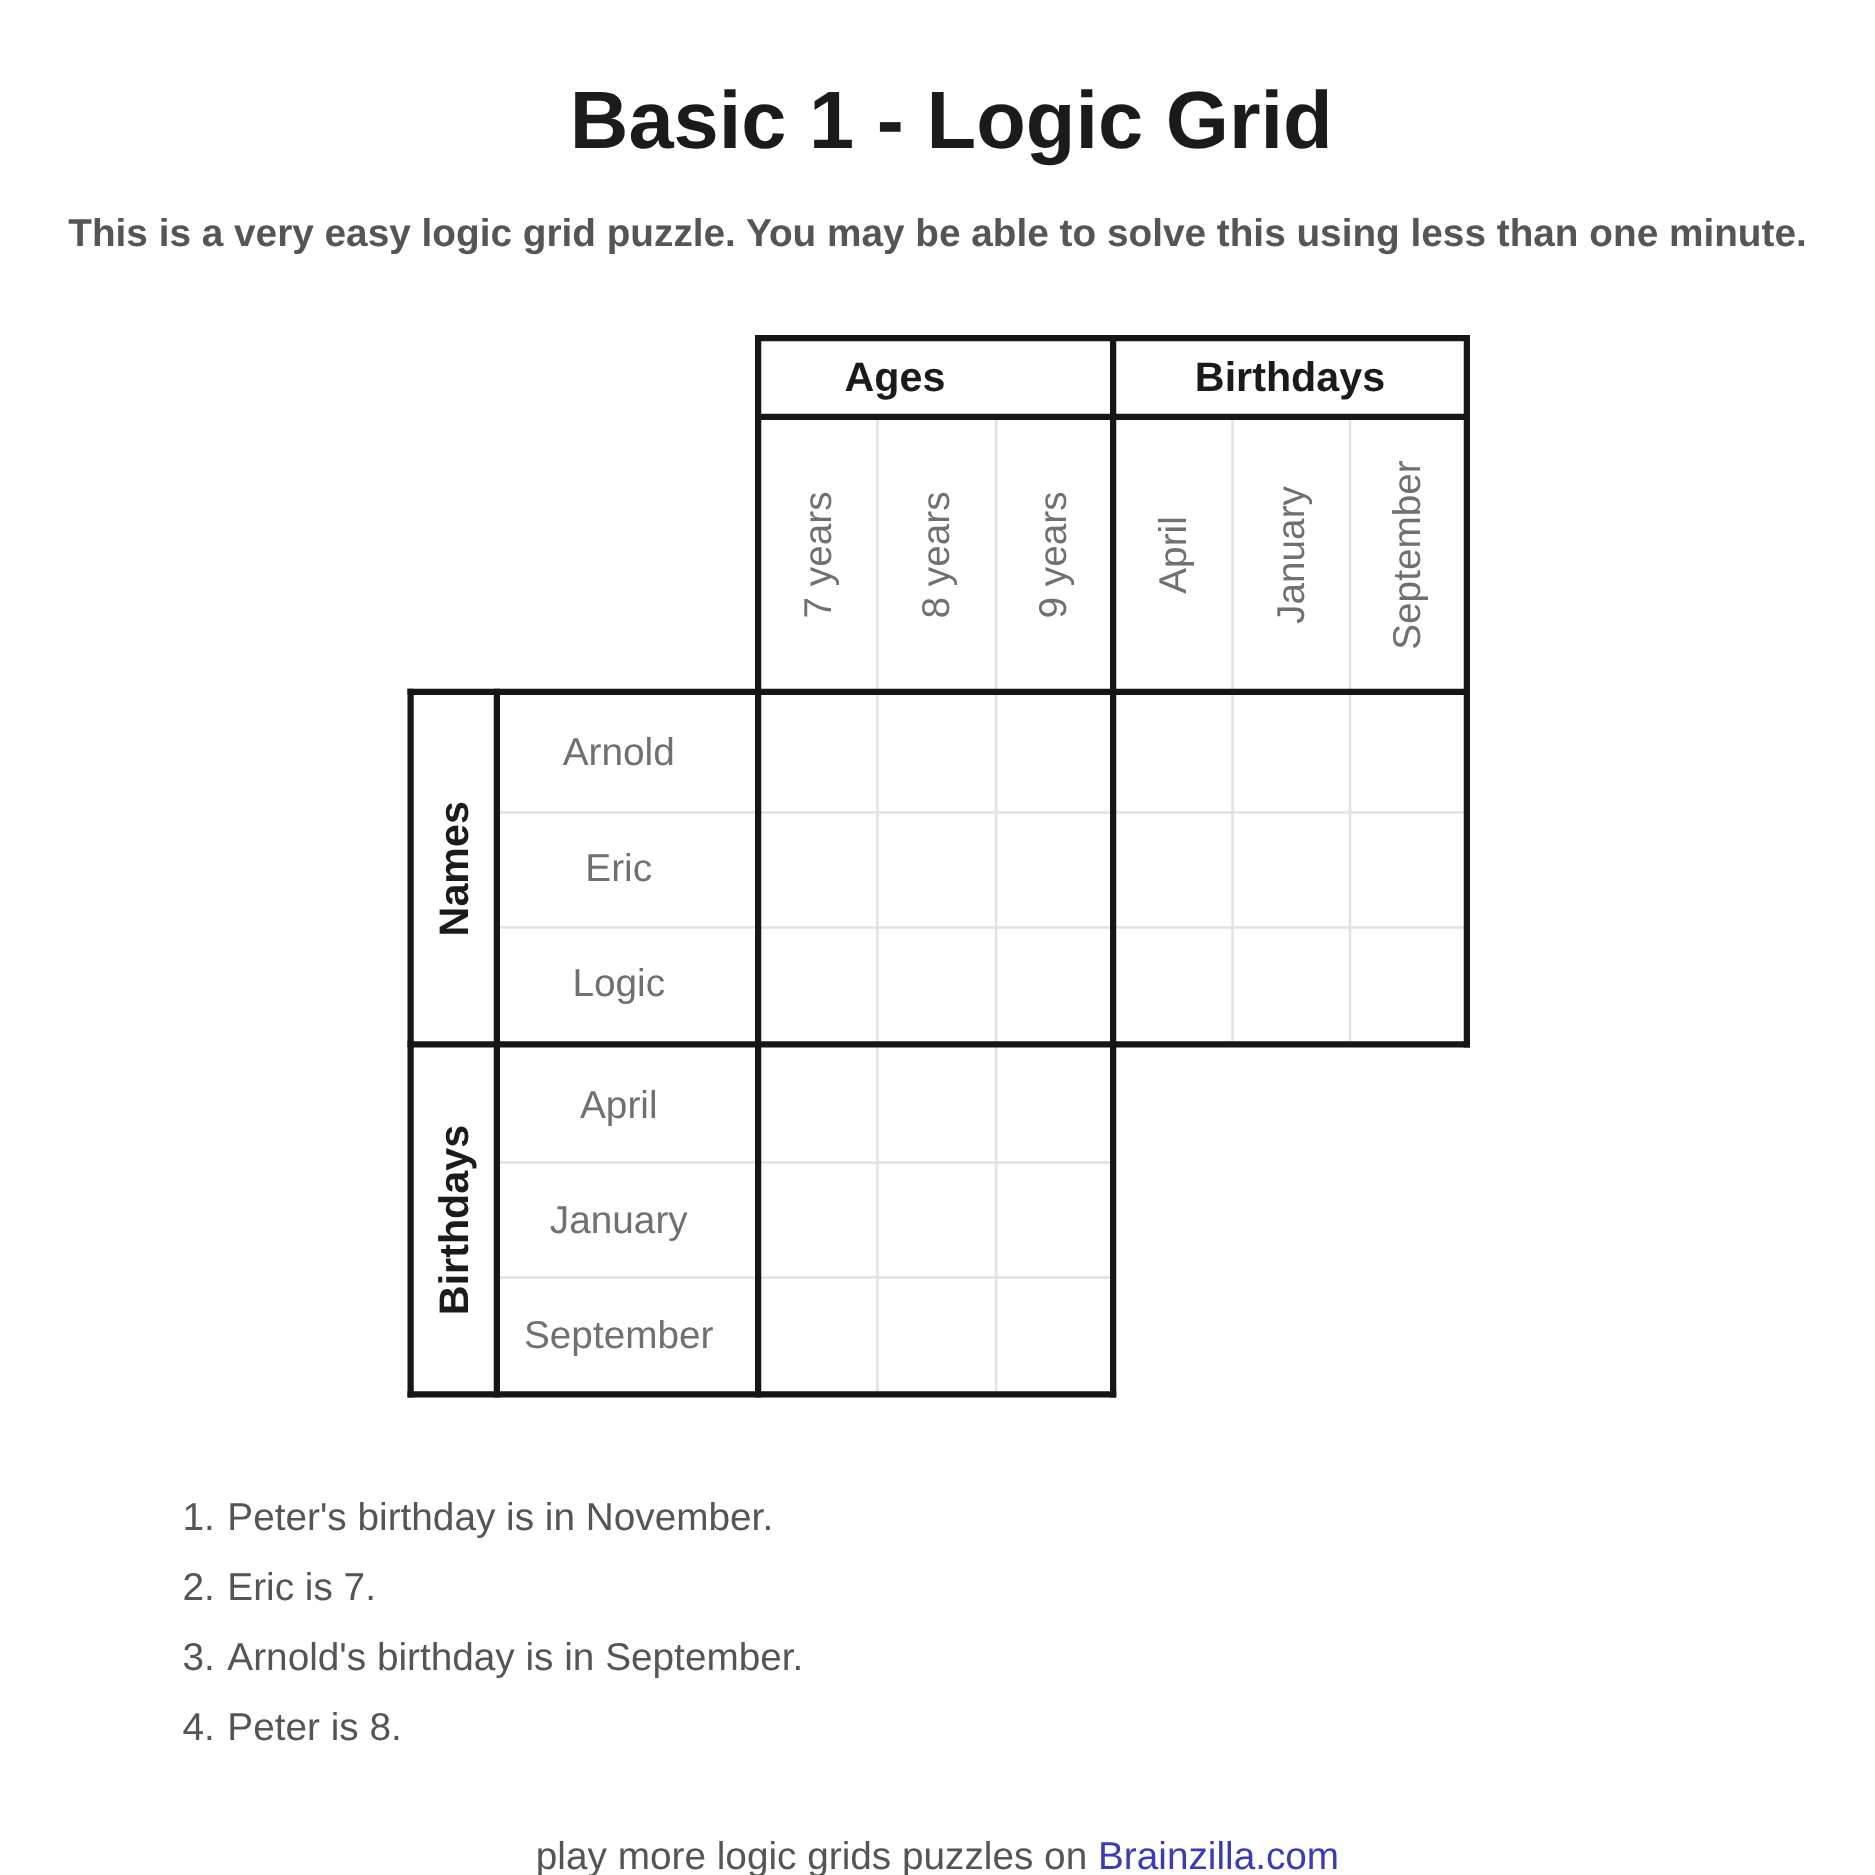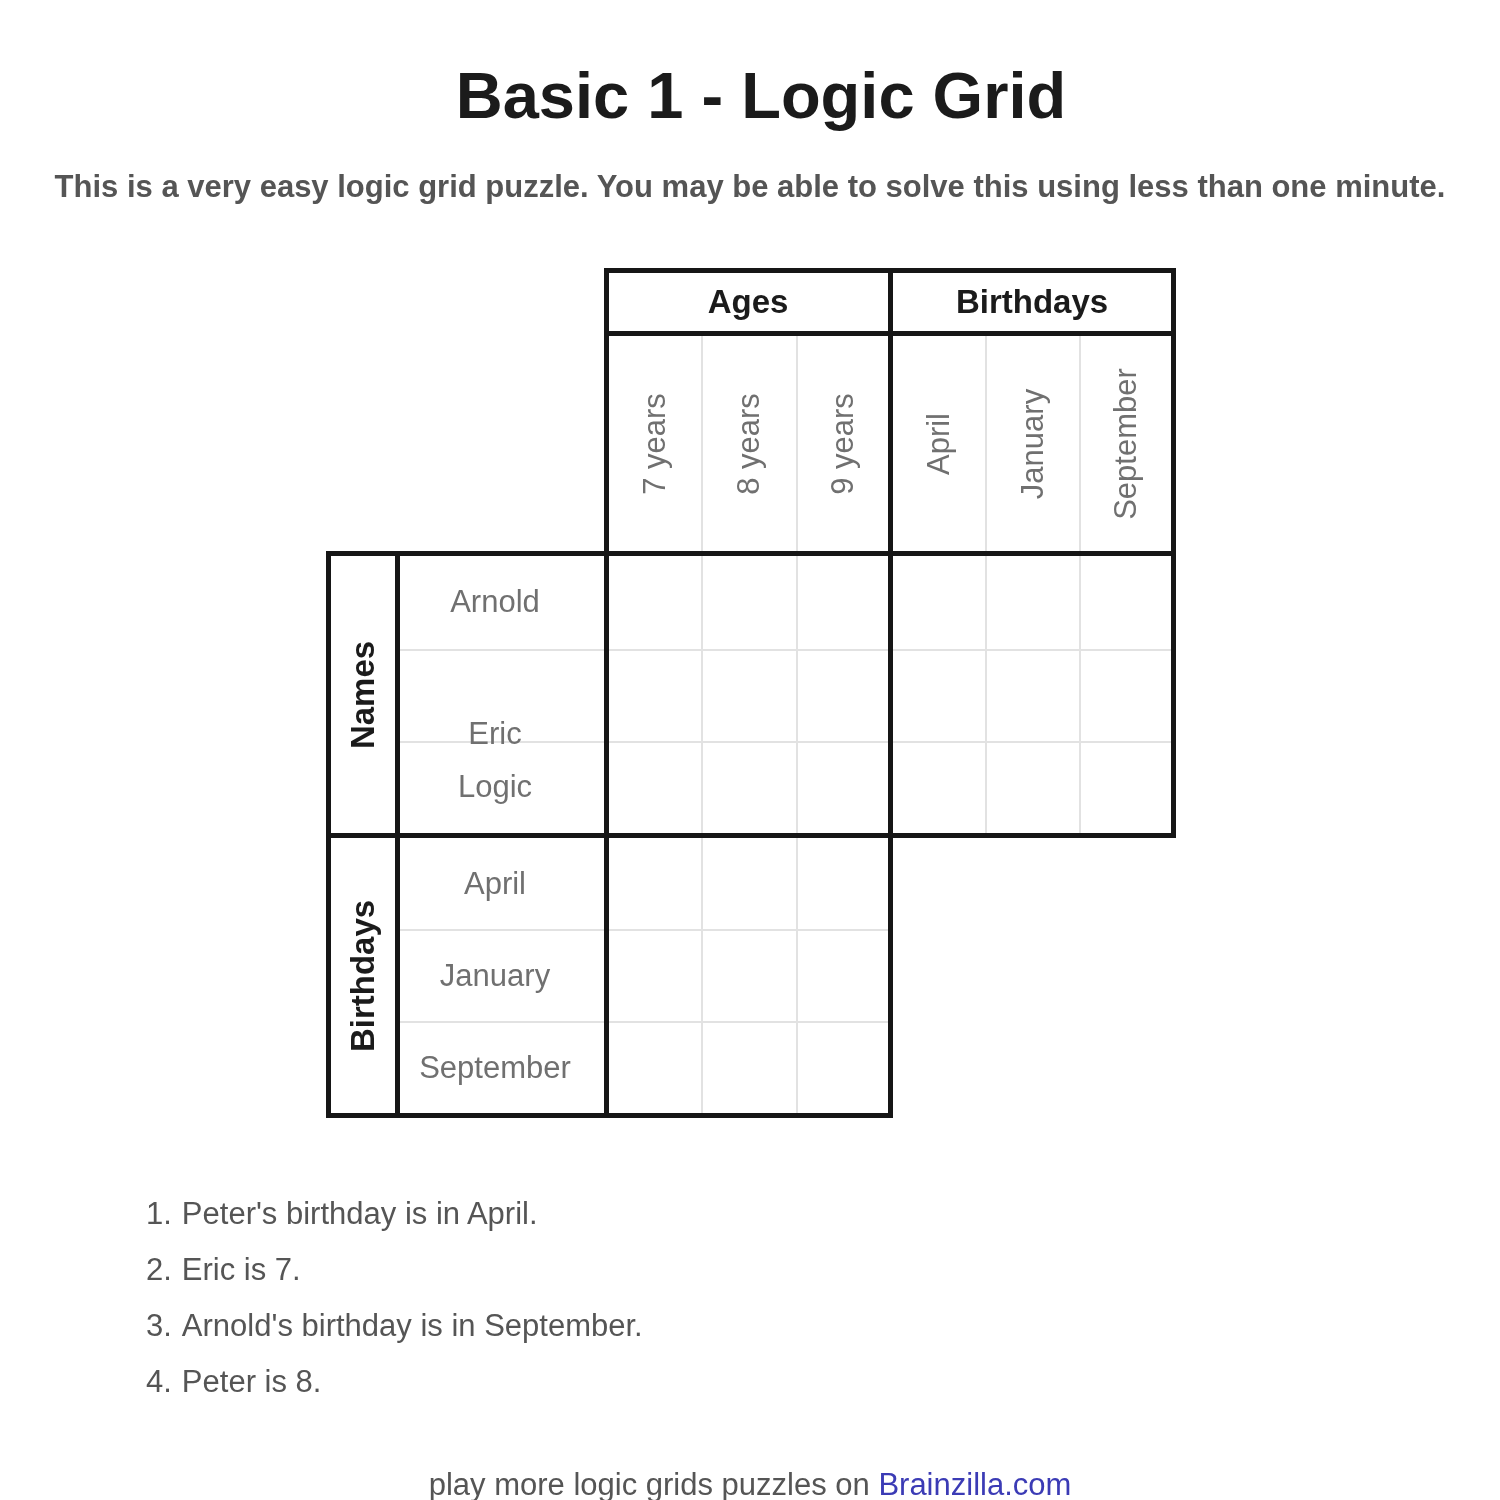--- a/index.html
+++ b/index.html
@@ -60,35 +60,35 @@
     <div class="tl" style="left:604px;top:331px;width:572px;height:5px"></div>
     <div class="tl" style="left:326px;top:551px;width:850px;height:5px"></div>
     <div class="tl" style="left:326px;top:833px;width:850px;height:5px"></div>
     <div class="tl" style="left:326px;top:1113px;width:567px;height:5px"></div>
     <div class="tl" style="left:326px;top:551px;width:5px;height:567px"></div>
     <div class="tl" style="left:395px;top:551px;width:5px;height:567px"></div>
     <div class="tl" style="left:604px;top:268px;width:5px;height:850px"></div>
     <div class="tl" style="left:888px;top:268px;width:5px;height:850px"></div>
     <div class="tl" style="left:1171px;top:268px;width:5px;height:570px"></div>
 
-    <div class="hdr" style="left:748px;top:302px">Ages</div>
+    <div class="hdr" style="left:716px;top:302px">Ages</div>
     <div class="hdr" style="left:1032px;top:302px">Birthdays</div>
 
     <div class="vlabel" style="left:655px;top:444px">7 years</div>
     <div class="vlabel" style="left:749px;top:444px">8 years</div>
     <div class="vlabel" style="left:843px;top:444px">9 years</div>
     <div class="vlabel" style="left:939px;top:444px">April</div>
     <div class="vlabel" style="left:1033px;top:444px">January</div>
     <div class="vlabel" style="left:1126px;top:444px">September</div>
 
     <div class="vlabel group" style="left:363px;top:695px">Names</div>
     <div class="vlabel group" style="left:363px;top:976px">Birthdays</div>
 
     <div class="rowlabel" style="top:582px">Arnold</div>
-    <div class="rowlabel" style="top:714px">Eric</div>
+    <div class="rowlabel" style="top:675px">Eric</div>
     <div class="rowlabel" style="top:767px">Logic</div>
     <div class="rowlabel" style="top:864px">April</div>
     <div class="rowlabel" style="top:956px">January</div>
     <div class="rowlabel" style="top:1048px">September</div>
 
     <div class="cells" style="left: 609px; top: 556px; width: 279px; height: 277px; grid-template: repeat(3, 1fr) / repeat(3, 1fr);">
         <div class="cell"></div>
         <div class="cell"></div>
         <div class="cell"></div>
         <div class="cell"></div>
@@ -116,21 +116,21 @@
         <div class="cell"></div>
         <div class="cell"></div>
         <div class="cell"></div>
         <div class="cell"></div>
         <div class="cell"></div>
         <div class="cell"></div>
       </div>
   </div>
 
   <ol class="clues">
-    <li><span class="num">1.</span><span>Peter's birthday is in April.</span></li>
+    <li><span class="num">1.</span><span>Peter's birthday is in November.</span></li>
     <li><span class="num">2.</span><span>Eric is 7.</span></li>
     <li><span class="num">3.</span><span>Arnold's birthday is in September.</span></li>
     <li><span class="num">4.</span><span>Peter is 8.</span></li>
   </ol>
 
   <p class="footer"><span>play more logic grids puzzles on </span><a href="#">Brainzilla.com</a></p>
 
 </div>
 
 </body></html>

